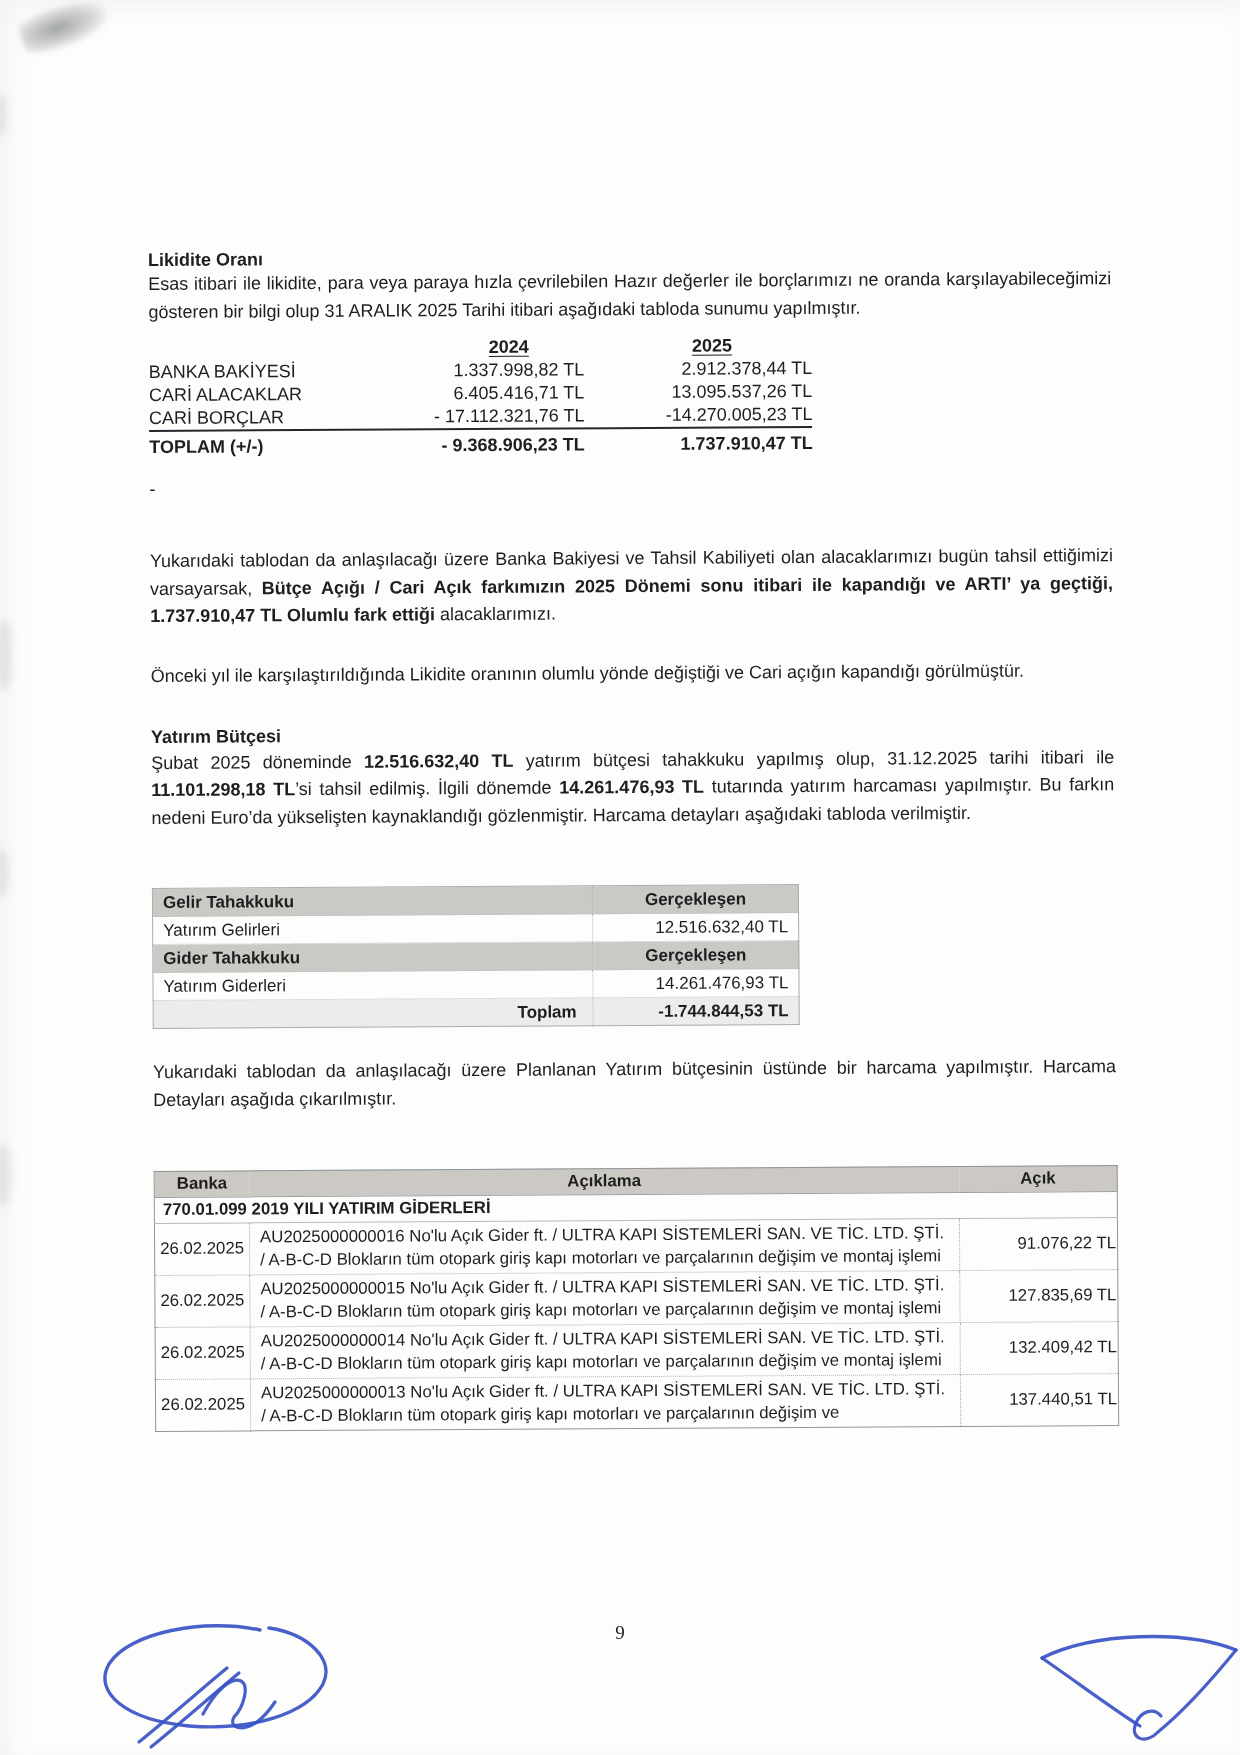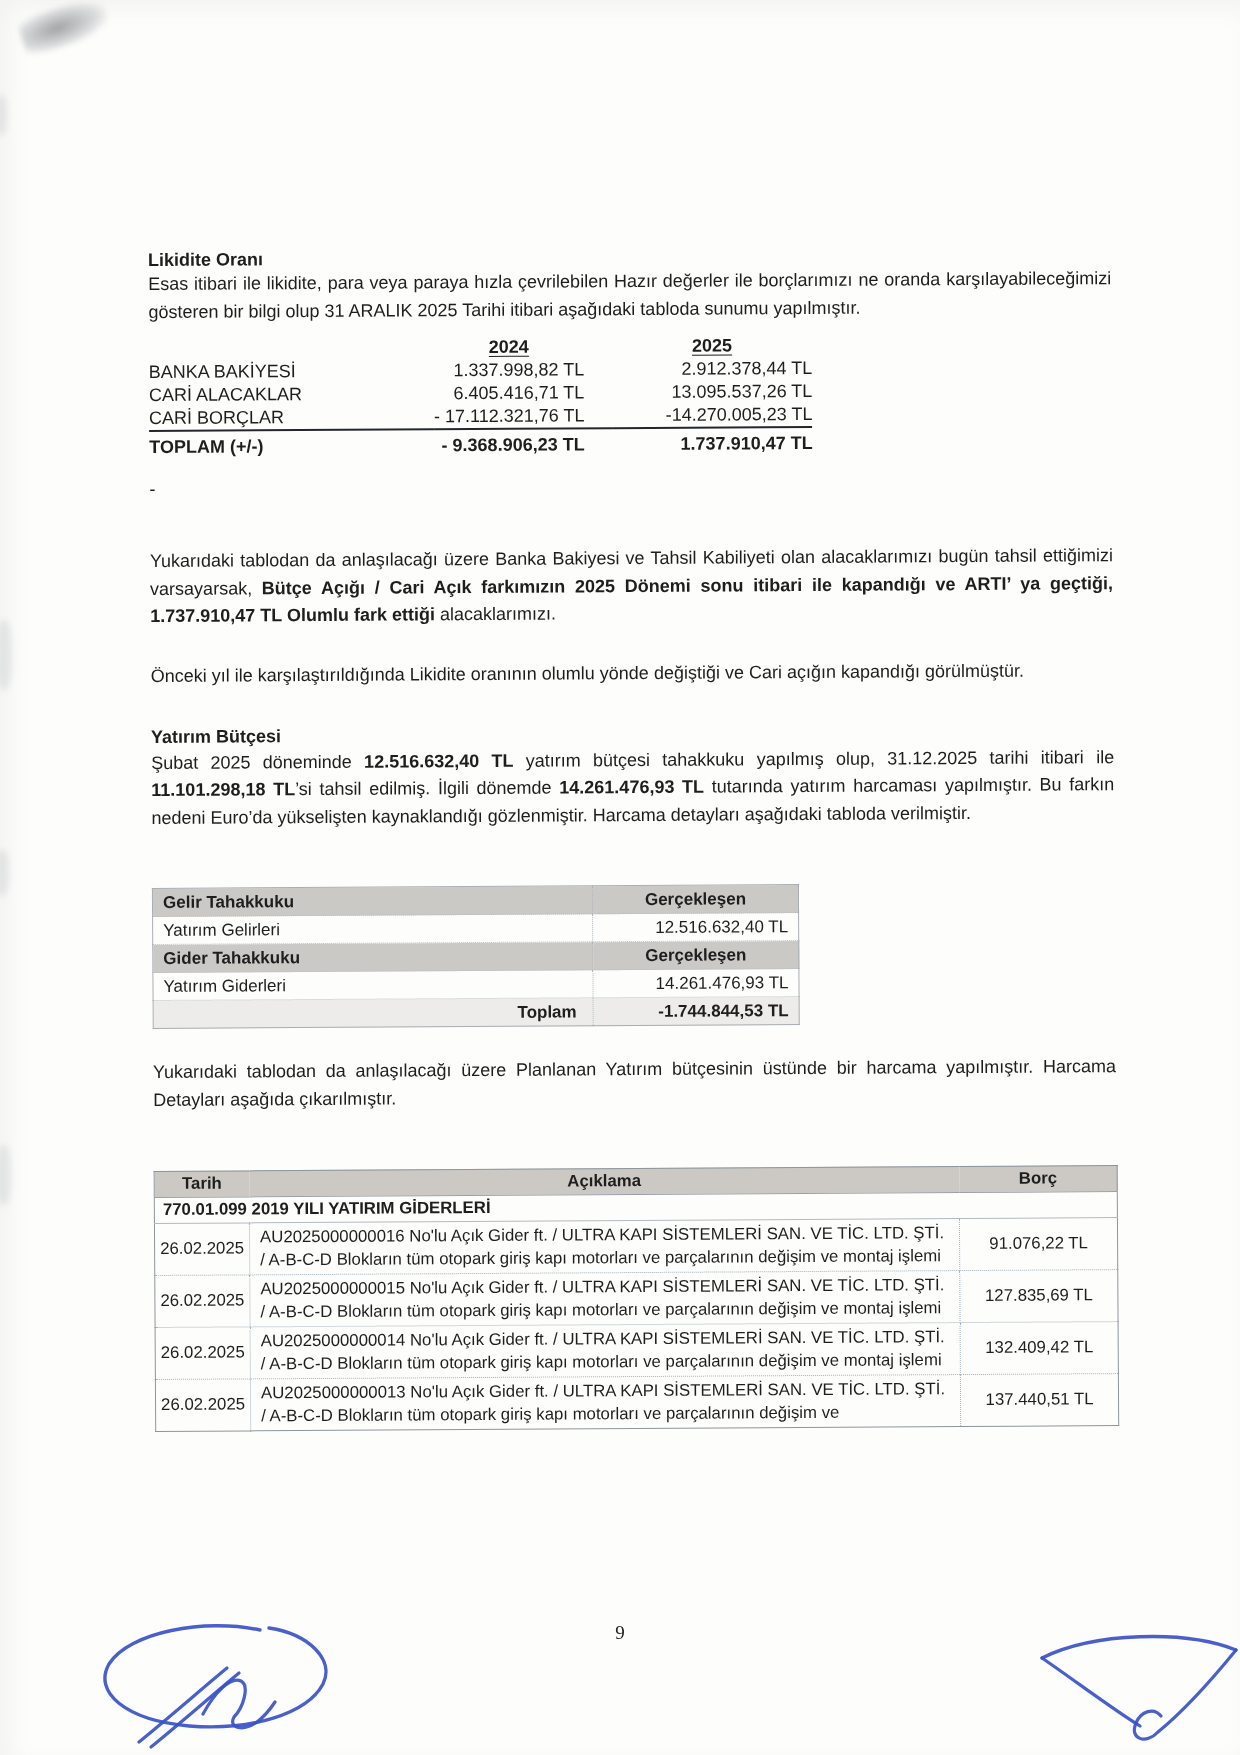--- a/index.html
+++ b/index.html
@@ -61,21 +61,21 @@
 
   
   table.exp { margin-top:56px; border-collapse:collapse; table-layout:fixed; width:963px;
     font-size:16.8px; border:1.5px solid #8e969c; }
   .exp td { vertical-align:middle; }
   .exp tr.hrow td { background:#ccc9c4; font-weight:700; text-align:center; padding:2.5px 4px;
     border-bottom:1px solid #9aa0a6; }
   .exp tr.srow td { font-weight:700; padding:2.5px 8px; border-bottom:1px solid #b3bac0; }
   .exp td.date { text-align:center; border-right:1px dotted #9fb0be; }
   .exp td.desc { padding:2px 10px; line-height:23.5px; border-right:1px dotted #9fb0be; }
-  .exp td.deb  { text-align:center; }
+  .exp td.deb  { text-align:right; }
   .exp tr.drow + tr.drow td { border-top:1px dotted #a5b2bd; }
 
   .pageno { position:absolute; top:1622px; left:0; width:100%; text-align:center;
     font-family:"Liberation Serif","DejaVu Serif",serif; font-size:19px; color:#222; }
 
   .sig { position:absolute; }
   .sig svg path { fill:none; stroke:var(--sig,#3a53c6); stroke-linecap:round; stroke-linejoin:round; opacity:.92; }
   .sig-left  { left:85px;  top:1616px; }
   .sig-right { left:1028px; top:1624px; }
 </style>
@@ -168,23 +168,23 @@
   <p class="p mt-p5">Yukarıdaki tablodan da anlaşılacağı üzere Planlanan Yatırım bütçesinin üstünde bir harcama yapılmıştır. Harcama Detayları aşağıda çıkarılmıştır.</p>
 
   <table class="exp">
     <colgroup>
         <col style="width:95px">
         <col style="width:710px">
         <col style="width:158px">
       </colgroup>
     <tbody>
         <tr class="hrow">
-      <td>Tarih</td>
+      <td>Banka</td>
       <td>Açıklama</td>
-      <td>Borç</td>
+      <td>Açık</td>
     </tr>
     <tr class="srow">
       <td colspan="3">770.01.099 2019 YILI YATIRIM GİDERLERİ</td>
     </tr>
     <tr class="drow">
       <td class="date">26.02.2025</td>
       <td class="desc">AU2025000000016 No'lu Açık Gider ft. / ULTRA KAPI SİSTEMLERİ SAN. VE TİC. LTD. ŞTİ. / A-B-C-D Blokların tüm otopark giriş kapı motorları ve parçalarının değişim ve montaj işlemi</td>
       <td class="deb">91.076,22 TL</td>
     </tr>
     <tr class="drow">

